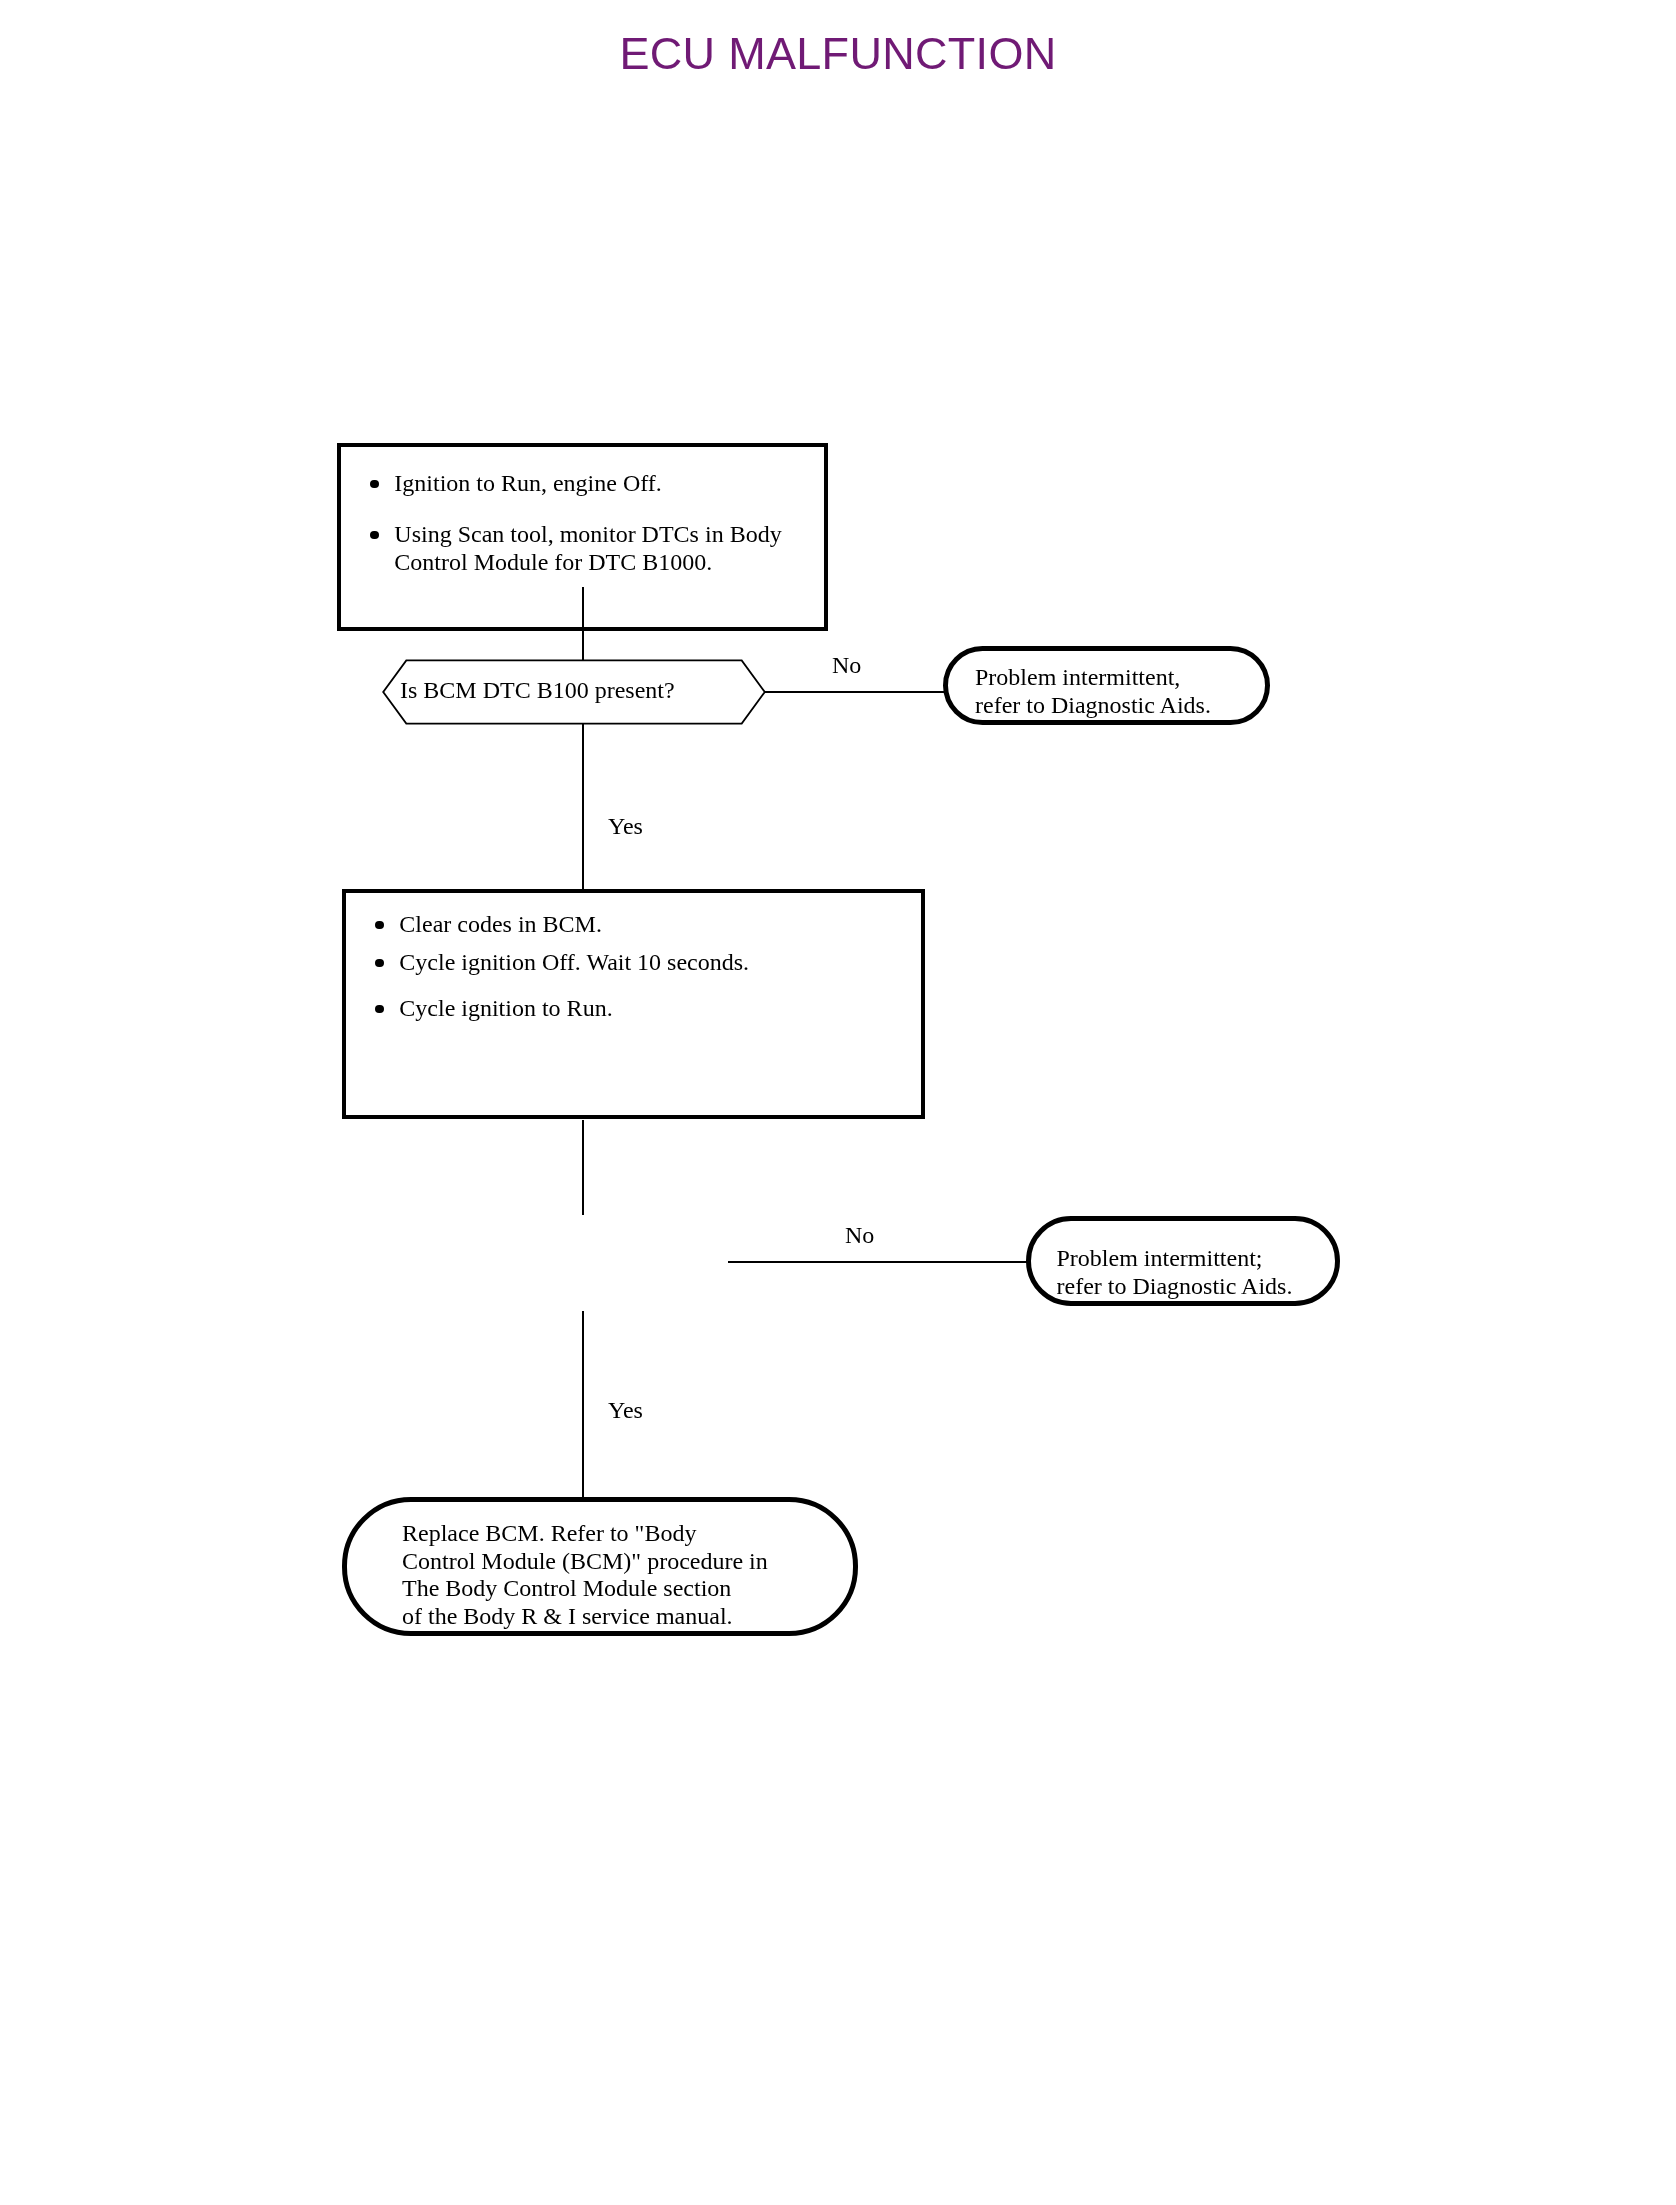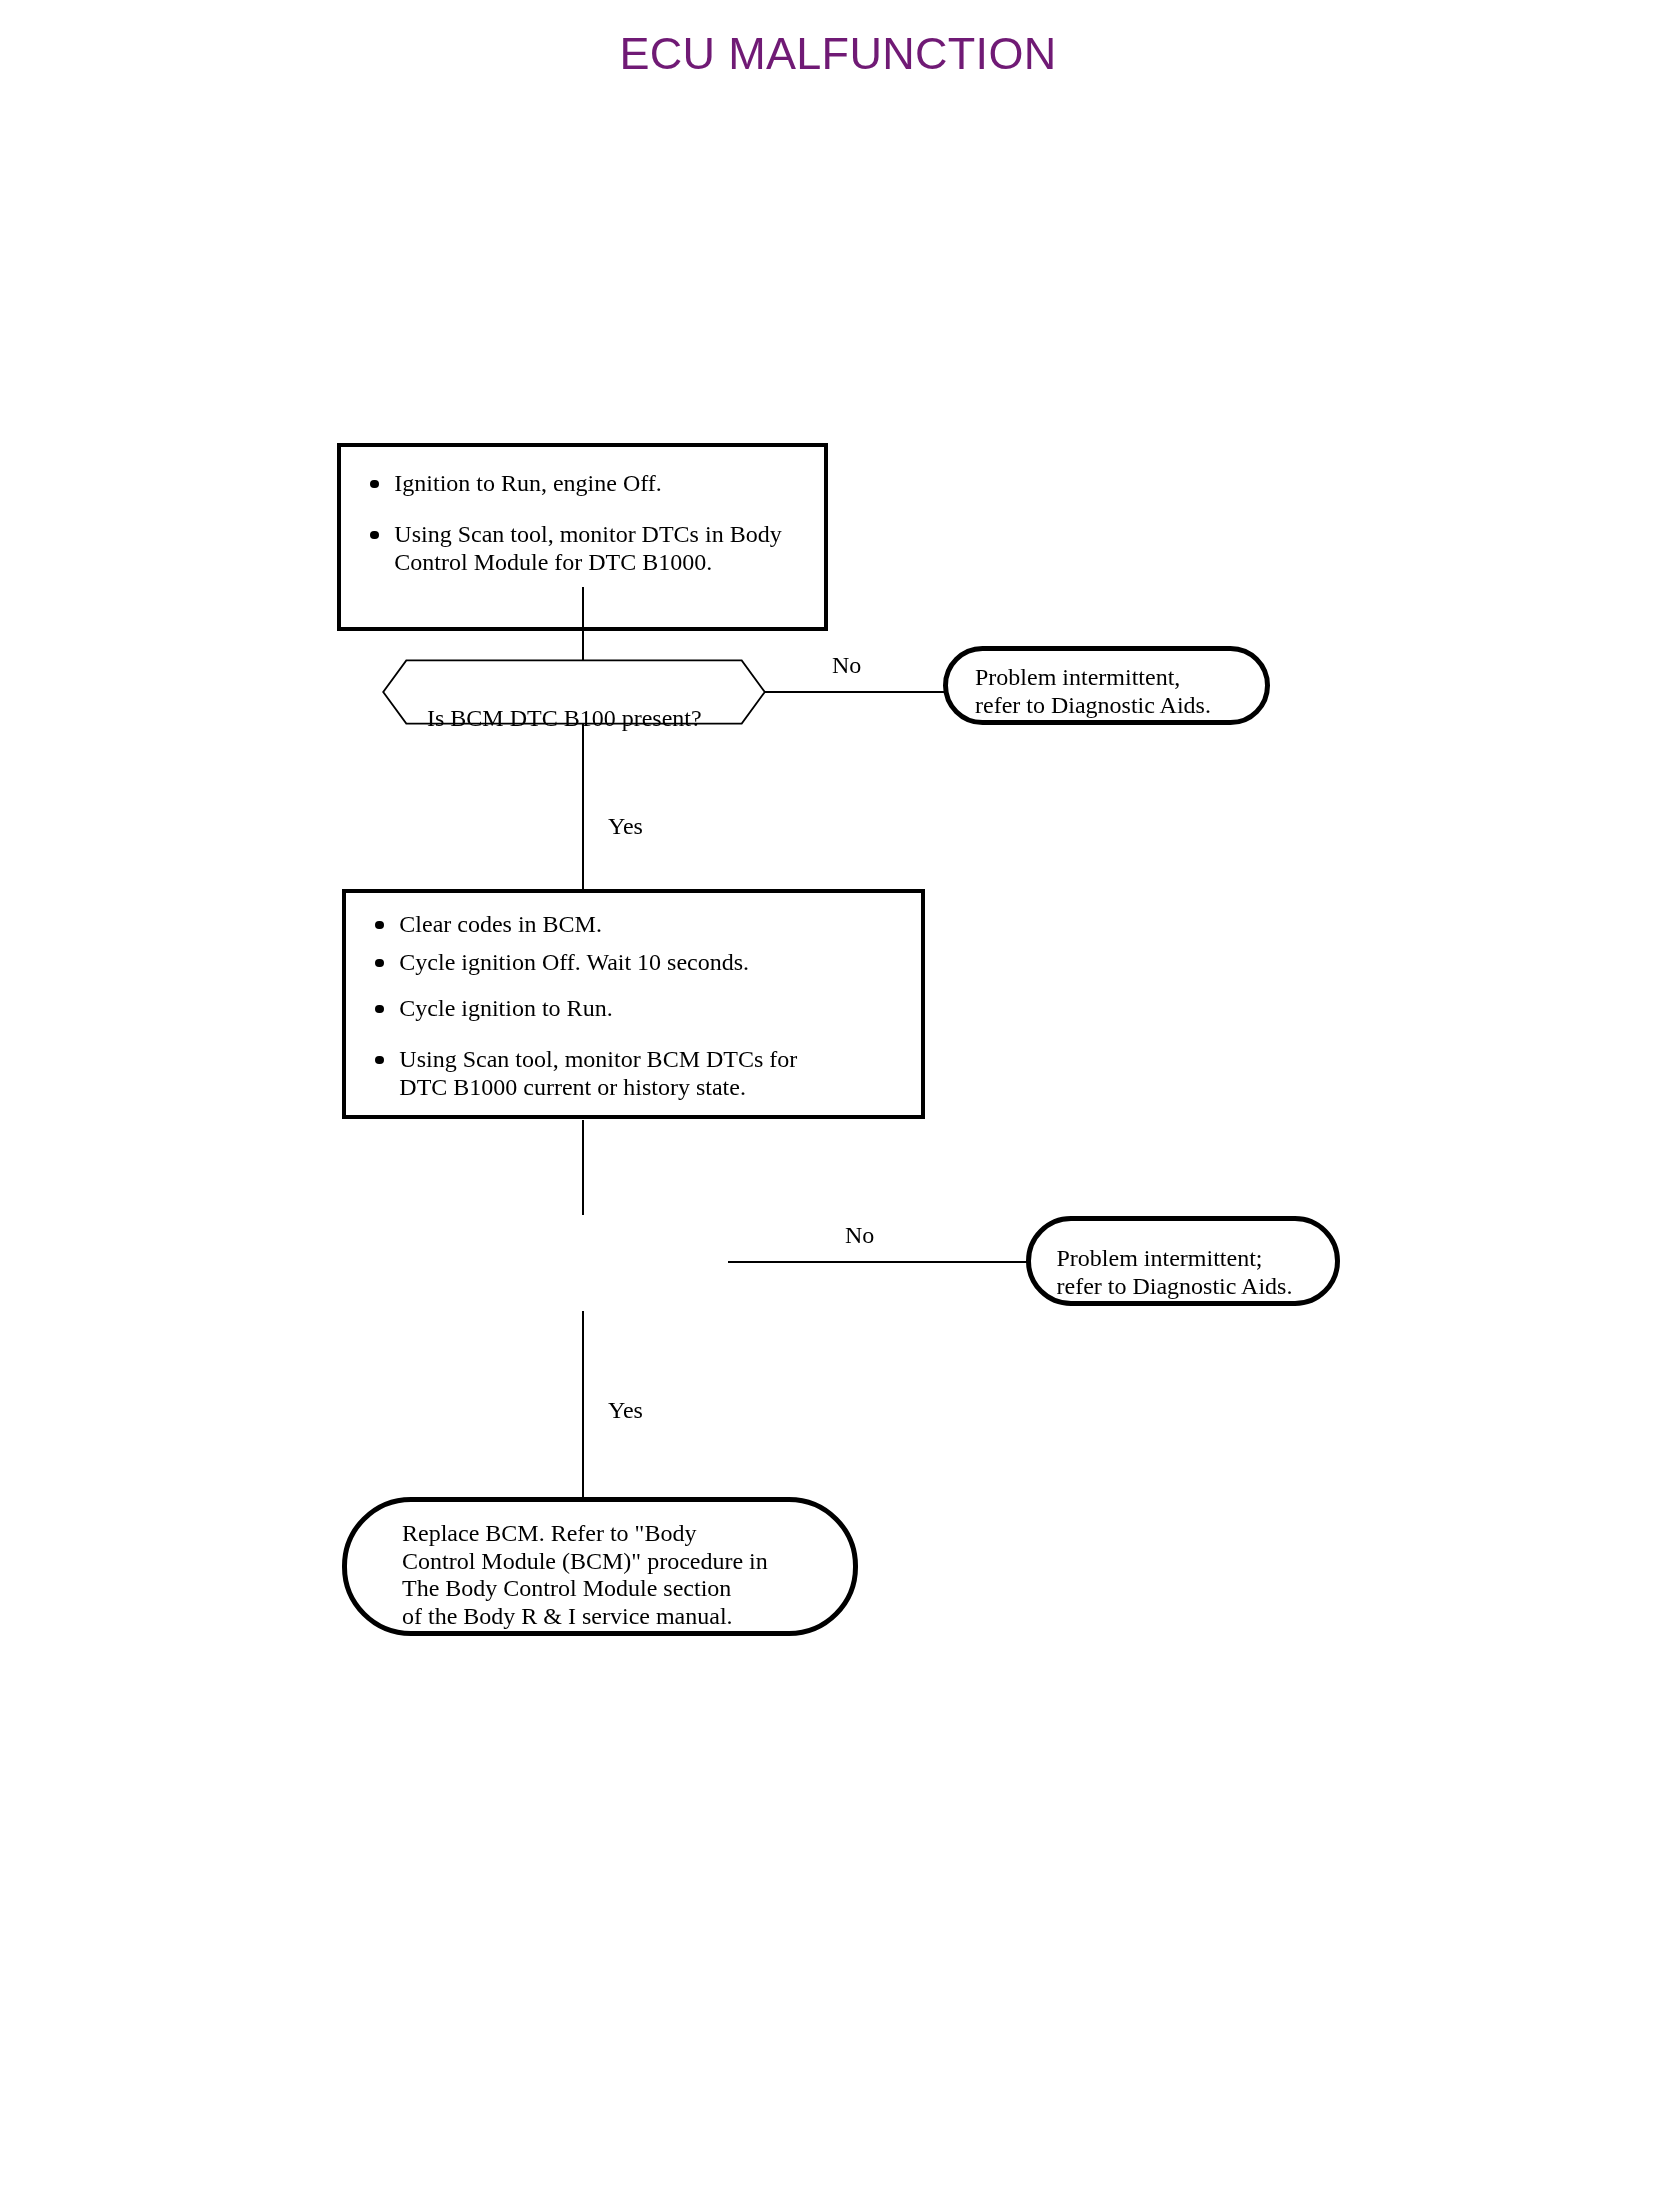--- a/index.html
+++ b/index.html
@@ -141,41 +141,39 @@
 Control Module for DTC B1000.</li>
     </ul>
   </div>
 
   <div class="connector conn-v" style="left:582px; top:587px; height:74px;"></div>
 
   <div class="hexagon-wrap" style="left:382px; top:659px; width:384px; height:66px;">
     <svg class="hexagon-svg" width="384" height="66" viewBox="0 0 632 108">
       <polygon points="40,2 592,2 630,54 592,106 40,106 2,54" fill="#ffffff" stroke="#000000" stroke-width="3"></polygon>
     </svg>
-    <div class="hex-text" style="left:45px; top:18px; width:340px;margin-top:28px;">Is BCM DTC B100 present?</div>
+    <div class="hex-text" style="left:18px; top:18px; width:340px;">Is BCM DTC B100 present?</div>
   </div>
 
   <div class="connector conn-h" style="left:765px; top:691px; width:180px;"></div>
   <div class="branch-label" style="left:832px; top:653px;">No</div>
 
   <div class="node terminator" style="left:943px; top:646px; width:327px; height:79px; border-radius:40px;">
     <div class="term-text" style="padding-left:27px;">Problem intermittent,
 refer to Diagnostic Aids.</div>
   </div>
 
   <div class="connector conn-v" style="left:582px; top:723px; height:166px;"></div>
   <div class="branch-label" style="left:608px; top:814px;">Yes</div>
 
   <div class="node process-box" style="left:342px; top:889px; width:583px; height:230px;">
     <ul class="bullet-list" style="padding:13.4px 11px 0 7.3px;">
       <li class="bullet-item" style="margin-top:3.6px;">Clear codes in BCM.</li>
       <li class="bullet-item" style="margin-top:9.7px;">Cycle ignition Off.  Wait 10 seconds.</li>
       <li class="bullet-item" style="margin-top:18px;">Cycle ignition to Run.</li>
-      <li class="bullet-item" style="margin-top:23px;">Using Scan tool, monitor BCM DTCs for
-DTC B1000 current or history state.</li>
     </ul>
   </div>
 
   <div class="connector conn-v" style="left:582px; top:1120px; height:95px;"></div>
 
 
   <div class="connector conn-h" style="left:728px; top:1261px; width:299px;"></div>
   <div class="branch-label" style="left:845px; top:1223px;">No</div>
 
   <div class="node terminator" style="left:1026px; top:1216px; width:314px; height:90px; border-radius:45px;">

